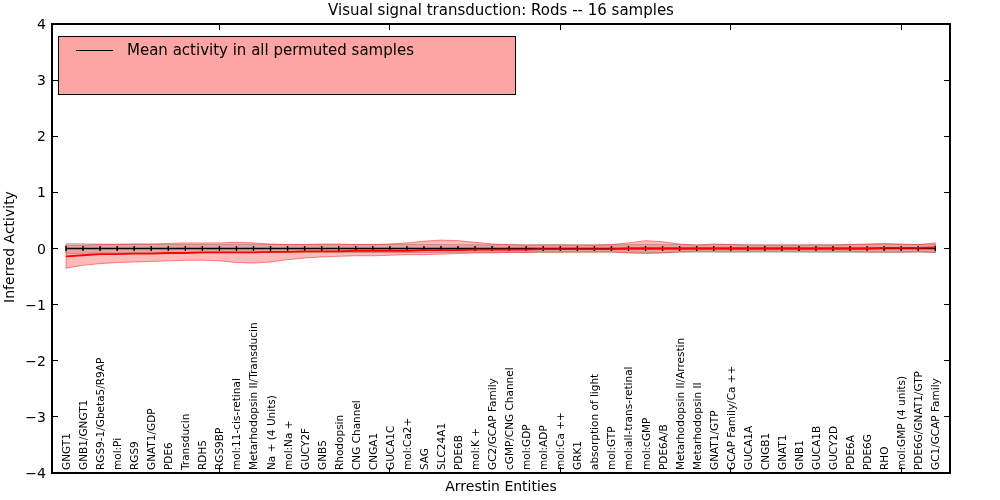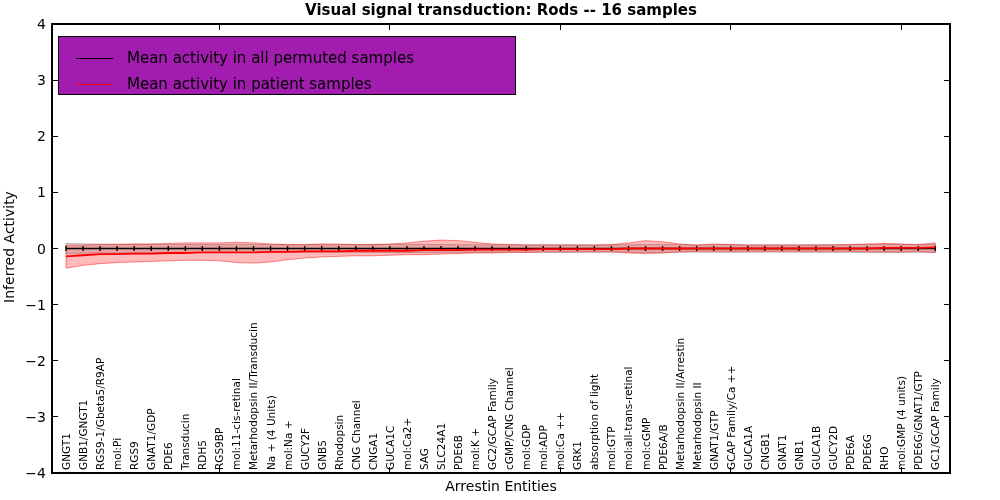--- a/index.html
+++ b/index.html
@@ -1,27 +1,27 @@
 <!DOCTYPE html>
 <html><head>
 <meta charset="utf-8">
 <style>
   html,body{margin:0;padding:0;background:#fff;}
   .figure{position:relative;width:1000px;height:500px;background:#ffffff;overflow:hidden;
           font-family:"DejaVu Sans","Liberation Sans",sans-serif;color:#000;}
   #chart-svg{position:absolute;left:0;top:0;}
-  .title{position:absolute;left:52px;top:0;width:898px;text-align:center;font-size:15px;line-height:20px;font-weight:bold;}
+  .title{position:absolute;left:52px;top:0;width:898px;text-align:center;font-size:15px;line-height:20px;}
   .xlabel{position:absolute;left:351px;top:476px;width:300px;text-align:center;font-size:14px;line-height:20px;}
   .ylabel{position:absolute;left:-141px;top:237px;width:300px;text-align:center;font-size:14px;line-height:20px;
           transform:rotate(-90deg);}
   .ytick{position:absolute;left:0;width:46px;text-align:right;font-size:14px;line-height:18px;}
   .xtick{position:absolute;transform-origin:0 0;transform:rotate(-90deg);white-space:nowrap;
          font-size:10.5px;line-height:12px;letter-spacing:0;}
   .legend{position:absolute;left:58px;top:36px;width:458px;height:59px;border:1.6px solid #000;
-          background:#a21caf;box-sizing:border-box;padding-top:8px;z-index:5;}
+          background:#fca5a5;box-sizing:border-box;padding-top:0;z-index:5;}
   .legend-row{height:26px;display:flex;align-items:center;}
   .legend-line{display:inline-block;width:37px;height:0;border-top:1.7px solid #000;margin:0 14px 0 17px;}
   .legend-label{font-size:15px;}
 </style>
 </head>
 <body>
 
 <div class="figure" id="figure">
   <svg id="chart-svg" width="1000" height="500" viewBox="0 0 1000 500">
       <path d="M66,243.44875 L83.045,243.729375 L100.09,244.01 L117.135,244.01 L134.18,244.12225 L151.22500000000002,244.290625 L168.27,244.459 L185.315,244.57125 L202.36,244.57125 L219.40500000000003,244.57125 L236.45000000000002,244.459 L253.495,244.402875 L270.54,244.459 L287.58500000000004,244.57125 L304.63,244.6835 L321.675,244.79575 L338.72,244.6835 L355.76500000000004,244.57125 L372.81000000000006,244.515125 L389.855,244.402875 L406.90000000000003,244.34675 L423.94500000000005,244.459 L440.99,244.57125 L458.035,244.6835 L475.08000000000004,244.79575 L492.12500000000006,244.851875 L509.1700000000001,244.79575 L526.215,244.6835 L543.26,244.57125 L560.3050000000001,244.57125 L577.35,244.6835 L594.3950000000001,244.79575 L611.44,244.79575 L628.485,244.6835 L645.5300000000001,244.57125 L662.575,244.57125 L679.6200000000001,244.6835 L696.6650000000001,244.79575 L713.71,244.6835 L730.7550000000001,244.57125 L747.8000000000001,244.6835 L764.845,244.79575 L781.8900000000001,244.79575 L798.9350000000001,244.6835 L815.98,244.57125 L833.0250000000001,244.57125 L850.07,244.57125 L867.1150000000001,244.402875 L884.1600000000001,244.34675 L901.205,244.459 L918.2500000000001,244.57125 L935.2950000000001,244.290625 L935.2950000000001,252.709375 L918.2500000000001,252.42875 L901.205,252.541 L884.1600000000001,252.65325 L867.1150000000001,252.597125 L850.07,252.42875 L833.0250000000001,252.42875 L815.98,252.42875 L798.9350000000001,252.3165 L781.8900000000001,252.20425 L764.845,252.20425 L747.8000000000001,252.3165 L730.7550000000001,252.42875 L713.71,252.3165 L696.6650000000001,252.20425 L679.6200000000001,252.3165 L662.575,252.42875 L645.5300000000001,252.42875 L628.485,252.3165 L611.44,252.20425 L594.3950000000001,252.20425 L577.35,252.3165 L560.3050000000001,252.42875 L543.26,252.42875 L526.215,252.3165 L509.1700000000001,252.20425 L492.12500000000006,252.148125 L475.08000000000004,252.20425 L458.035,252.3165 L440.99,252.42875 L423.94500000000005,252.541 L406.90000000000003,252.65325 L389.855,252.597125 L372.81000000000006,252.484875 L355.76500000000004,252.42875 L338.72,252.3165 L321.675,252.20425 L304.63,252.3165 L287.58500000000004,252.42875 L270.54,252.541 L253.495,252.597125 L236.45000000000002,252.541 L219.40500000000003,252.42875 L202.36,252.42875 L185.315,252.42875 L168.27,252.541 L151.22500000000002,252.709375 L134.18,252.87775 L117.135,252.99 L100.09,252.99 L83.045,253.270625 L66,253.55125 Z" fill="rgba(0,0,0,0.13)" stroke="rgba(0,0,0,0.22)" stroke-width="1"></path>
@@ -34,24 +34,20 @@
     </svg>
 
   <div class="title">Visual signal transduction: Rods -- 16 samples</div>
   <div class="ylabel">Inferred Activity</div>
   <div class="xlabel">Arrestin Entities</div>
 
   <div class="legend">
     <div class="legend-row">
       <span class="legend-line" style="border-top-color: rgb(0, 0, 0);"></span>
       <span class="legend-label">Mean activity in all permuted samples</span>
-    </div>
-    <div class="legend-row">
-      <span class="legend-line" style="border-top-color: rgb(255, 0, 0);"></span>
-      <span class="legend-label">Mean activity in patient samples</span>
     </div>
   </div>
 <div class="ytick" style="top: 15px;">4</div>
     <div class="ytick" style="top: 71.125px;">3</div>
     <div class="ytick" style="top: 127.25px;">2</div>
     <div class="ytick" style="top: 183.375px;">1</div>
     <div class="ytick" style="top: 239.5px;">0</div>
     <div class="ytick" style="top: 295.625px;">−1</div>
     <div class="ytick" style="top: 351.75px;">−2</div>
     <div class="ytick" style="top: 407.875px;">−3</div>

